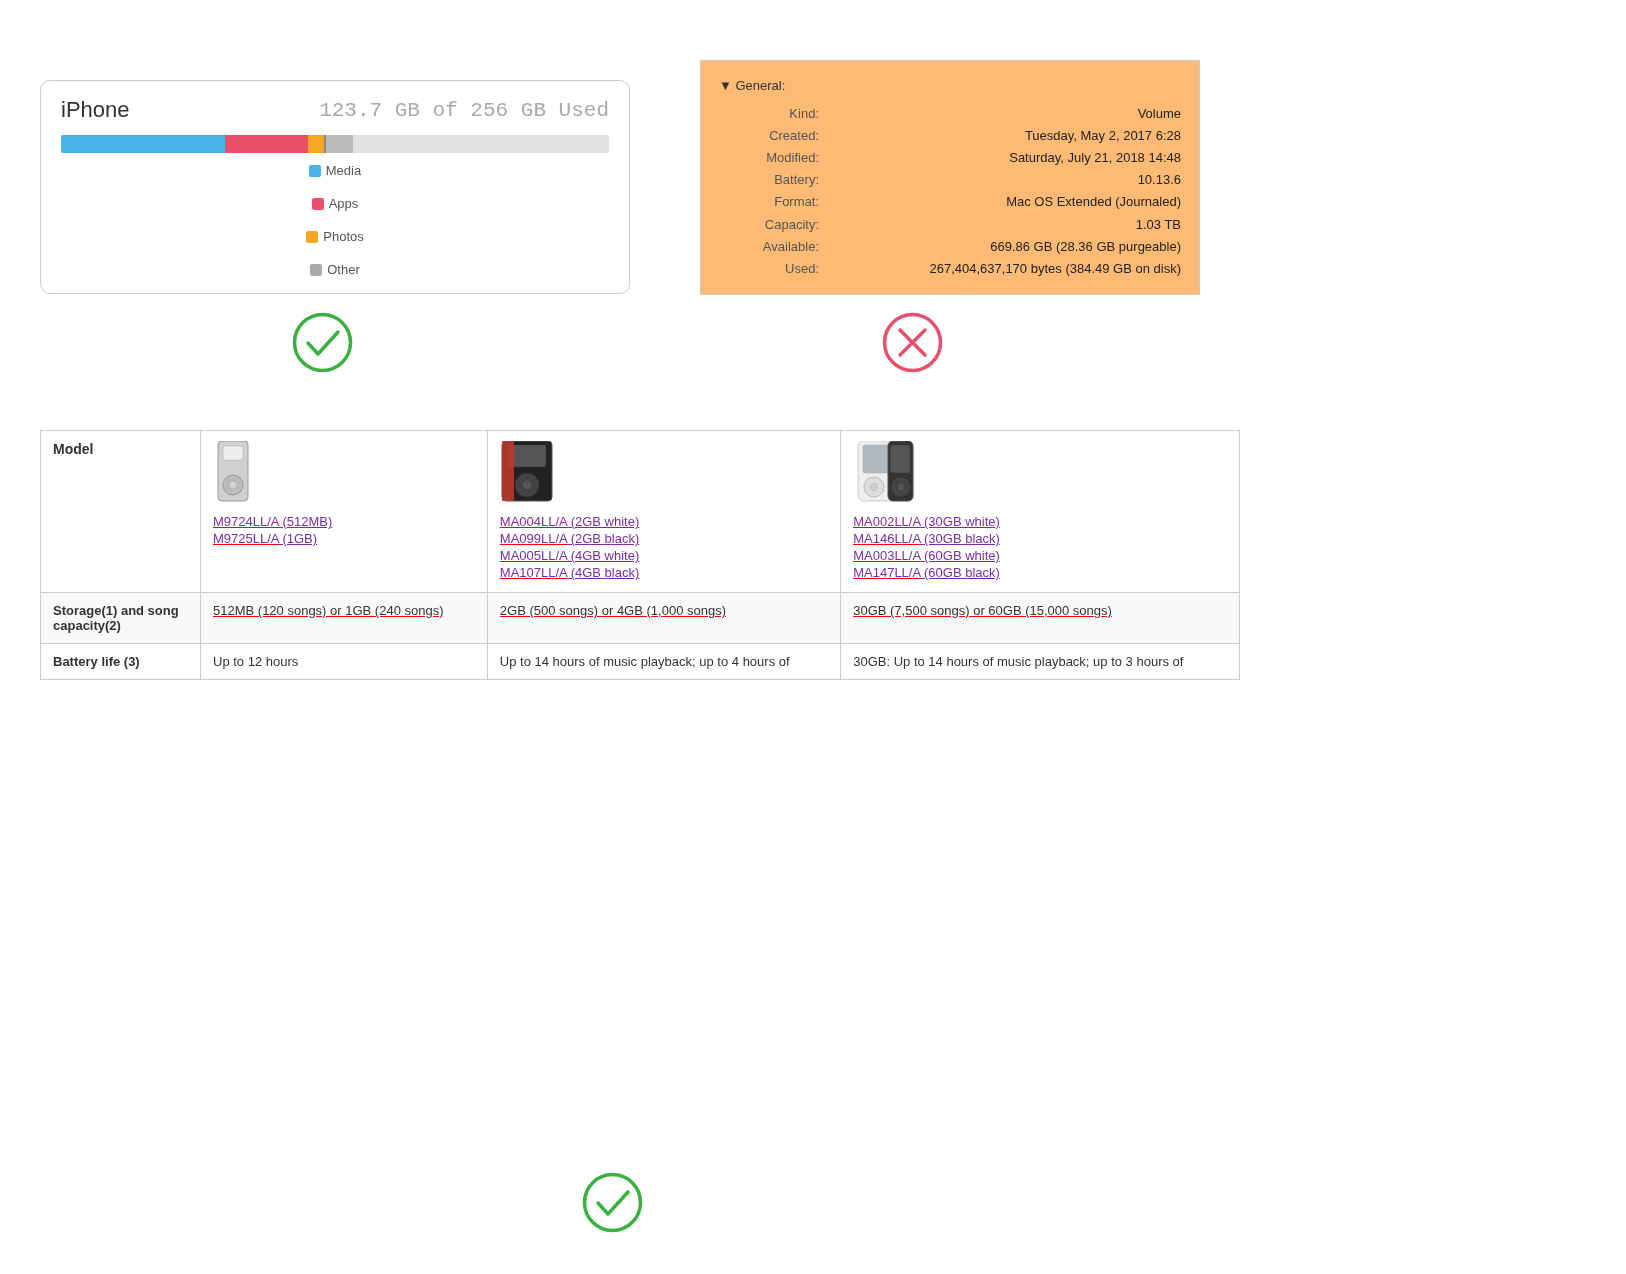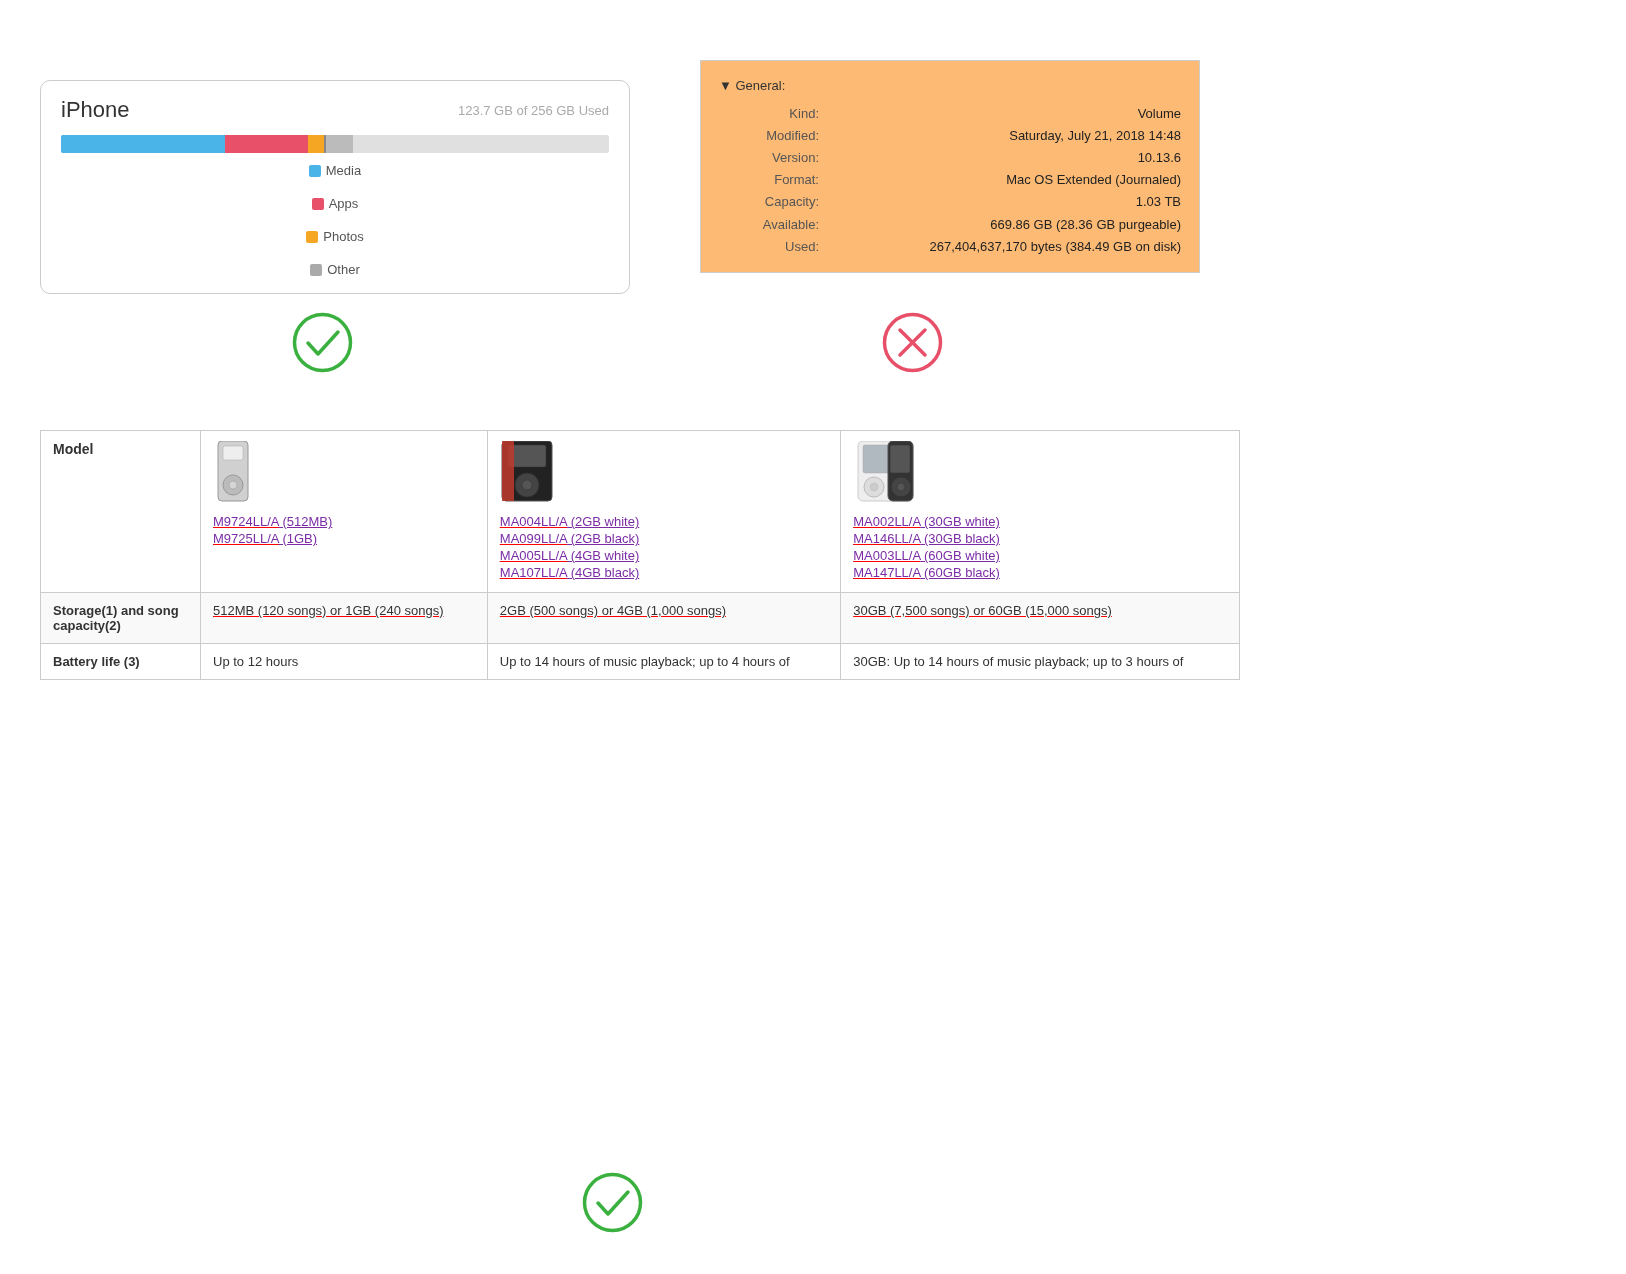--- a/index.html
+++ b/index.html
@@ -29,22 +29,23 @@
       justify-content: space-between;
       align-items: center;
       margin-bottom: 12px;
     }
     .iphone-name {
       font-size: 22px;
       font-weight: 300;
       color: #333;
     }
     .iphone-storage {
-      font-size: 13px;
+      font-size: 21px;
       color: #aaa;
+      font-family: Liberation Mono, monospace;
     }
     .storage-bar {
       display: flex;
       height: 18px;
       border-radius: 2px;
       overflow: hidden;
       margin-bottom: 10px;
       background: #e0e0e0;
     }
     .bar-media { background: #4ab3e8; width: 30%; }
@@ -203,25 +204,29 @@
 </div>
 
 <div class="general-panel">
   <div class="general-title">▼ General:</div>
   <div>
     <div class="general-row">
       <span class="general-label">Kind:</span>
       <span class="general-value">Volume</span>
     </div>
     <div class="general-row">
+      <span class="general-label">Created:</span>
+      <span class="general-value">Tuesday, May 2, 2017 6:28</span>
+    </div>
+    <div class="general-row">
       <span class="general-label">Modified:</span>
       <span class="general-value">Saturday, July 21, 2018 14:48</span>
     </div>
     <div class="general-row">
-      <span class="general-label">Version:</span>
+      <span class="general-label">Battery:</span>
       <span class="general-value">10.13.6</span>
     </div>
     <div class="general-row">
       <span class="general-label">Format:</span>
       <span class="general-value">Mac OS Extended (Journaled)</span>
     </div>
     <div class="general-row">
       <span class="general-label">Capacity:</span>
       <span class="general-value">1.03 TB</span>
     </div>

